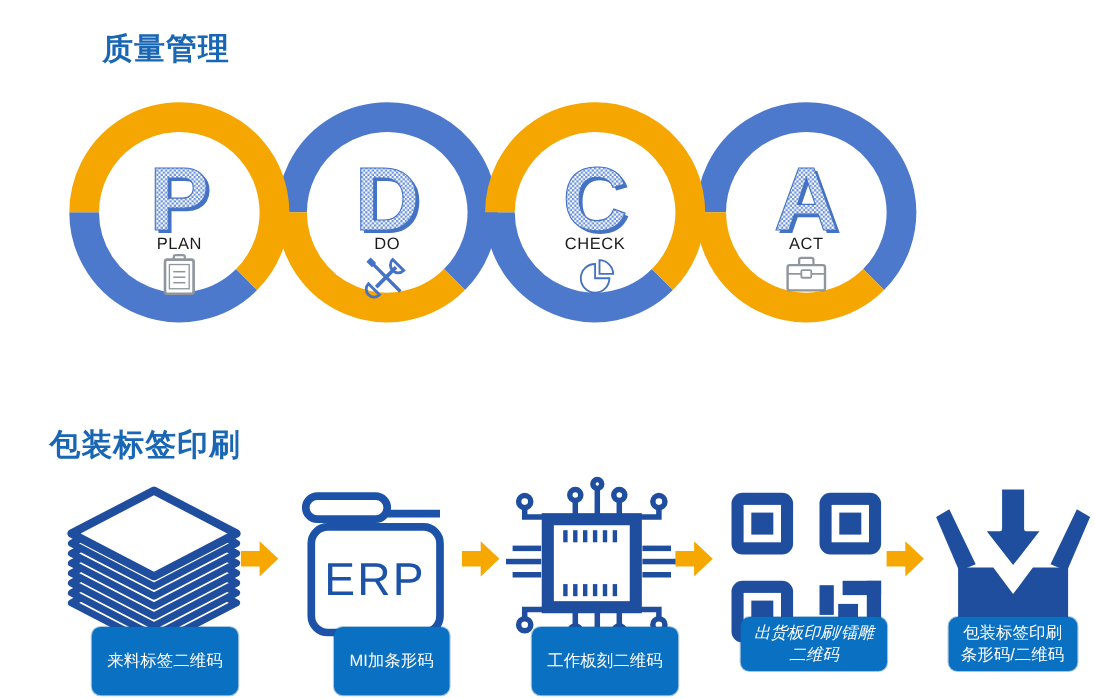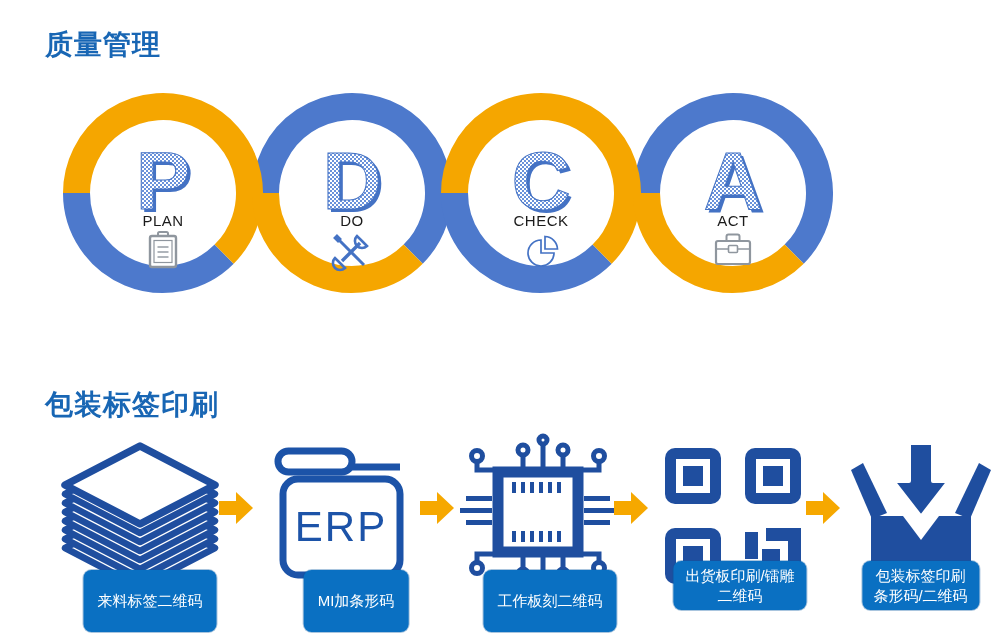--- a/index.html
+++ b/index.html
@@ -2,21 +2,21 @@
 <html><head>
 <meta charset="utf-8">
 <style>
   html,body{margin:0;padding:0;}
   body{font-family:"Liberation Sans","DejaVu Sans",sans-serif;background:#fff;}
   .page{position:relative;width:995px;height:635px;background:#fff;overflow:hidden;}
   .section-title{
     position:absolute;left:45px;margin:0;
     font-size:28px;font-weight:800;color:#1866B4;letter-spacing:1px;
   }
-  #quality-title{top:26px;}
+  #quality-title{top:26px;margin-left:48px;}
   #trace-title{top:386px;}
   svg.layer{position:absolute;left:0;top:0;}
   .banner{
     position:absolute;transform:translateX(-50%);
     background:#0A70C2;color:#fff;border-radius:8px;
     display:flex;flex-direction:column;align-items:center;justify-content:center;
     font-size:15px;line-height:1.3;padding:21px 14px;white-space:nowrap;
     box-shadow:0 0 0 1px rgba(9,90,160,.35);
   }
   .banner.two{padding:5px 12px;}
@@ -232,21 +232,21 @@
 
   <div class="banner" style="left:150px;top:570px;">
     <div>来料标签二维码</div>
   </div>
   <div class="banner" style="left:550px;top:570px;">
     <div>工作板刻二维码</div>
   </div>
   <div class="banner" style="left:356px;top:570px;">
     <div>MI加条形码</div>
   </div>
-  <div class="banner two" style="left:740px;top:561px;">
+  <div class="banner two" style="left:740px;top:561px;font-style:italic;">
     <div>出货板印刷/镭雕</div>
     <div>二维码</div>
   </div>
   <div class="banner two" style="left:921px;top:561px;padding-left:11px;">
     <div>包装标签印刷</div>
     <div>条形码/二维码</div>
   </div>
 
 </div>
 

